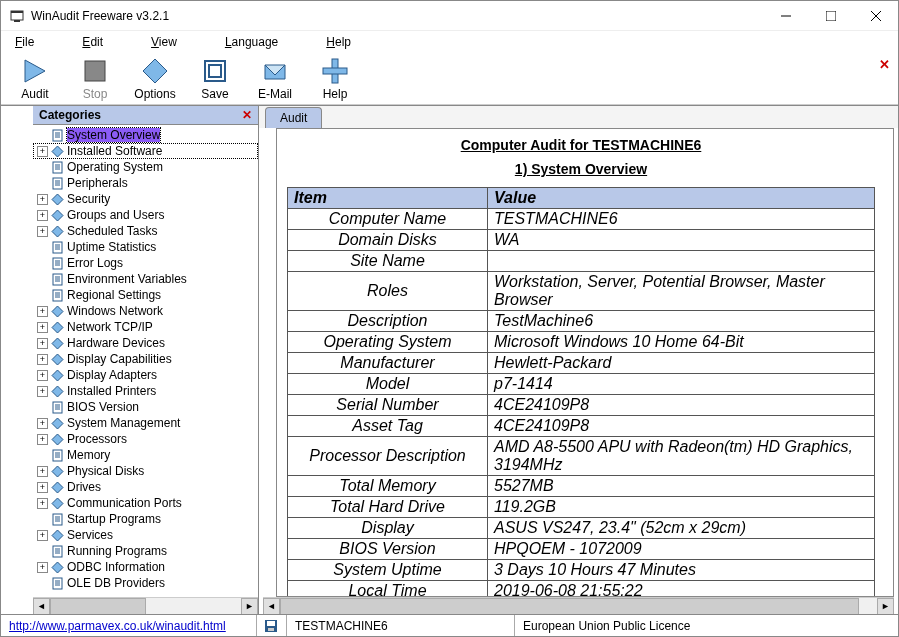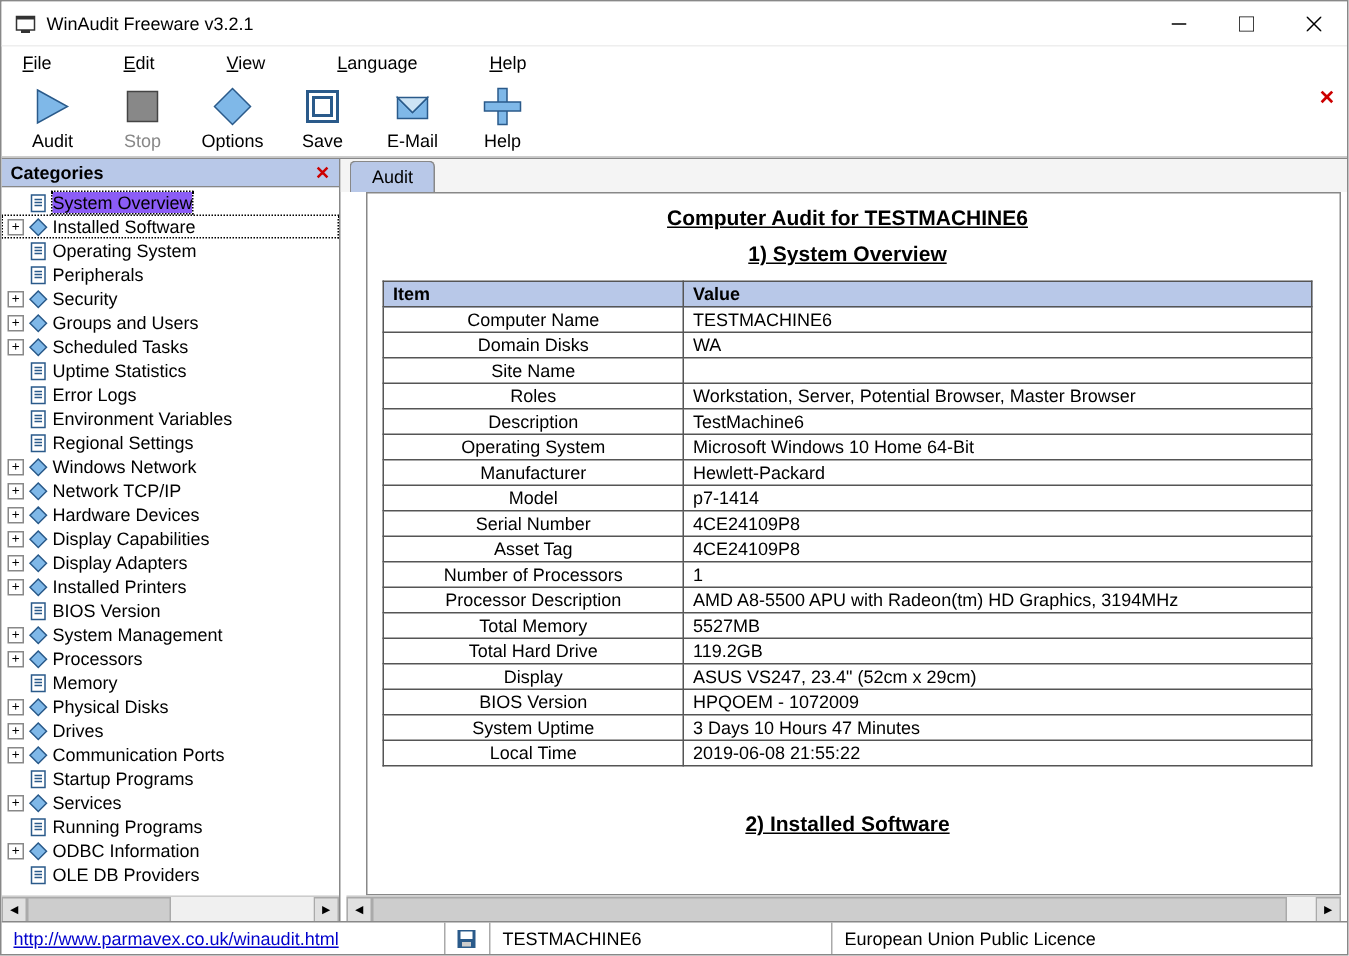--- a/index.html
+++ b/index.html
@@ -10,21 +10,21 @@
 .titlebar .win-controls { display: flex; }
 .titlebar .win-controls div { width: 45px; height: 30px; display: flex; align-items: center; justify-content: center; }
 .menubar { height: 22px; display: flex; align-items: center; padding: 0 4px; gap: 0; }
 .menubar .menu-item { padding: 2px 24px; text-decoration: underline; text-decoration-color: transparent; cursor: default; }
 .menubar .menu-item:first-letter { text-decoration: underline; }
 .toolbar { height: 52px; display: flex; align-items: center; padding: 2px 4px; border-bottom: 1px solid #ccc; position: relative; }
 .toolbar-btn { width: 60px; display: flex; flex-direction: column; align-items: center; justify-content: center; gap: 2px; cursor: pointer; }
 .toolbar-btn .tb-icon { width: 28px; height: 28px; }
 .toolbar-btn .tb-label { font-size: 12px; }
 .toolbar .close-x { position: absolute; right: 8px; top: 4px; color: #c00; font-weight: bold; font-size: 13px; cursor: pointer; }
-.content { flex: 1; display: flex; overflow: hidden; border-top: 1px solid #888; }
+.content { flex: 1; display: flex; overflow: hidden; border-top: 1px solid #888; padding-left: 32px; }
 .sidebar { width: 226px; display: flex; flex-direction: column; border-right: 1px solid #888; }
 .sidebar-header { background: #b8c8e8; padding: 2px 6px; font-weight: bold; display: flex; justify-content: space-between; align-items: center; border-bottom: 1px solid #888; }
 .sidebar-header .close-x { color: #c00; font-weight: bold; cursor: pointer; }
 .tree { flex: 1; overflow: auto; padding: 2px 0; background: #fff; }
 .tree-item { display: flex; align-items: center; padding: 1px 4px; white-space: nowrap; gap: 3px; cursor: pointer; }
 .tree-item .expander { width: 11px; height: 11px; border: 1px solid #888; display: flex; align-items: center; justify-content: center; font-size: 9px; line-height: 1; background: #fff; }
 .tree-item .expander.empty { border: none; }
 .tree-item .node-icon { width: 13px; height: 13px; flex-shrink: 0; }
 .tree-item.selected .label { background: #8b5cf6; outline: 1px dotted #000; }
 .tree-item.dotted { outline: 1px dotted #000; outline-offset: -1px; }
@@ -33,21 +33,21 @@
 .sidebar-hscroll .track { flex: 1; background: #f0f0f0; position: relative; height: 17px; }
 .sidebar-hscroll .thumb { position: absolute; left: 0; width: 50%; height: 100%; background: #cdcdcd; border: 1px solid #aaa; }
 .main { flex: 1; display: flex; flex-direction: column; overflow: hidden; }
 .tabstrip { height: 22px; display: flex; align-items: flex-end; padding-left: 6px; background: #f4f4f4; }
 .tab { background: #b8c8e8; border: 1px solid #888; border-bottom: none; padding: 3px 14px 3px 14px; border-radius: 4px 4px 0 0; font-size: 12px; cursor: pointer; }
 .doc-wrap { flex: 1; border: 1px solid #888; margin: 0 4px 0 17px; overflow: hidden; display: flex; flex-direction: column; background: #fff; }
 .doc-scroll { flex: 1; overflow: auto; padding: 6px 18px 6px 10px; }
 .doc-title { text-align: center; font-weight: bold; font-size: 14px; text-decoration: underline; margin: 2px 0 8px 0; }
 .section-title { text-align: center; font-weight: bold; font-size: 14px; text-decoration: underline; margin: 4px 0 10px 0; }
 table.info { width: 100%; border-collapse: collapse; }
-table.info th, table.info td { border: 1px solid #555; padding: 1px 6px; text-align: left; font-size: 12px; }
+table.info th, table.info td { border: 1px solid #555; padding: 1px 6px; text-align: left; font-size: 16px; font-style: italic; }
 table.info th { background: #b8c8e8; font-weight: bold; }
 table.info td.key { width: 200px; text-align: center; }
 .main-hscroll { height: 17px; background: #f0f0f0; border-top: 1px solid #ccc; display: flex; align-items: center; margin: 0 4px; }
 .main-hscroll .arrow { width: 17px; height: 17px; background: #e0e0e0; border: 1px solid #aaa; display: flex; align-items: center; justify-content: center; font-size: 9px; }
 .main-hscroll .track { flex: 1; background: #f0f0f0; height: 17px; position: relative; }
 .main-hscroll .thumb { position: absolute; left: 0; width: 97%; height: 100%; background: #cdcdcd; border: 1px solid #aaa; }
 .statusbar { height: 22px; border-top: 1px solid #888; display: flex; align-items: stretch; font-size: 12px; }
 .statusbar .cell { border-right: 1px solid #aaa; padding: 2px 8px; display: flex; align-items: center; }
 .statusbar .cell.link { color: #0000cc; text-decoration: underline; }
 .statusbar .cell.icon-cell { padding: 2px 6px; }
@@ -513,24 +513,20 @@
               </tr>
               <tr>
                 <td class="key">Serial Number</td>
                 <td>4CE24109P8</td>
               </tr>
               <tr>
                 <td class="key">Asset Tag</td>
                 <td>4CE24109P8</td>
               </tr>
               <tr>
-                <td class="key">Number of Processors</td>
-                <td>1</td>
-              </tr>
-              <tr>
                 <td class="key">Processor Description</td>
                 <td>AMD A8-5500 APU with Radeon(tm) HD Graphics, 3194MHz</td>
               </tr>
               <tr>
                 <td class="key">Total Memory</td>
                 <td>5527MB</td>
               </tr>
               <tr>
                 <td class="key">Total Hard Drive</td>
                 <td>119.2GB</td>
@@ -562,21 +558,21 @@
       <div class="track">
           <div class="thumb"></div>
         </div>
       <div class="arrow">►</div>
     </div>
   </div>
 
 </div>
 
 <div class="statusbar">
-  <div class="cell link" style="width:296px">http://www.parmavex.co.uk/winaudit.html</div>
+  <div class="cell link" style="width:256px">http://www.parmavex.co.uk/winaudit.html</div>
   <div class="cell icon-cell" style="width:30px">
     <svg width="16" height="16" viewBox="0 0 16 16">
         <rect x="2" y="2" width="12" height="12" fill="#2a5a8a"></rect>
         <rect x="4" y="3" width="8" height="5" fill="#fff"></rect>
         <rect x="5" y="10" width="6" height="3" fill="#ccc"></rect>
       </svg>
   </div>
   <div class="cell" style="width:228px">TESTMACHINE6</div>
   <div class="cell" style="flex:1;border-right:none">European Union Public Licence</div>
 </div>

